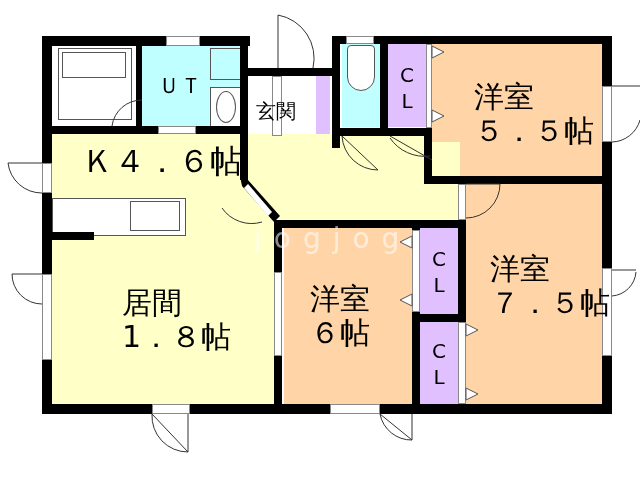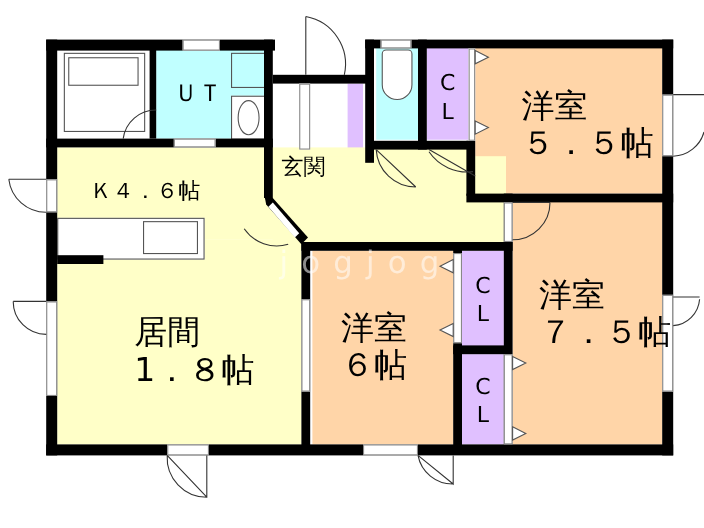--- a/index.html
+++ b/index.html
@@ -99,22 +99,22 @@
     <polygon points="412,236 400,242 412,248"></polygon>
     <polygon points="412,294 400,300 412,306"></polygon>
     <polygon points="466,324 478,330 466,336"></polygon>
     <polygon points="466,388 478,394 466,400"></polygon>
   </g>
   <polygon points="240,176 248,180 280,216 274,222 242,186" fill="#000"></polygon>
   <polygon points="248,184 272,212 268,216 244,188" fill="#fff"></polygon>
 </svg>
 
 <div class="label sm" style="left:158px;top:73px;">ＵＴ</div>
-<div class="label sm" style="left:256px;top:98px;font-size:20px;margin-top:40px;">玄関</div>
-<div class="label" style="left:82px;top:156px;font-size:20px;">Ｋ４．６帖</div>
+<div class="label sm" style="left:256px;top:98px;font-size:20px;">玄関</div>
+<div class="label" style="left:82px;top:144px;font-size:32px;">Ｋ４．６帖</div>
 <div class="label" style="left:122px;top:286px;">居間
 1．８帖</div>
 <div class="label" style="left:474px;top:80px;">洋室
 ５．５帖</div>
 <div class="label" style="left:310px;top:282px;">洋室
 ６帖</div>
 <div class="label" style="left:490px;top:252px;">洋室
 ７．５帖</div>
 
 <div class="cl" style="left:388px;top:62px;width:38px;white-space:pre;">C

